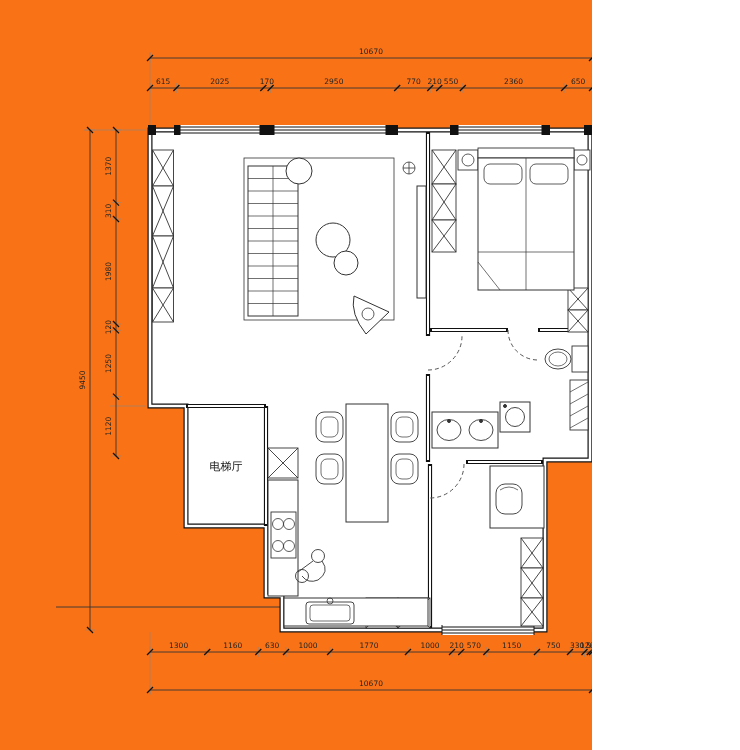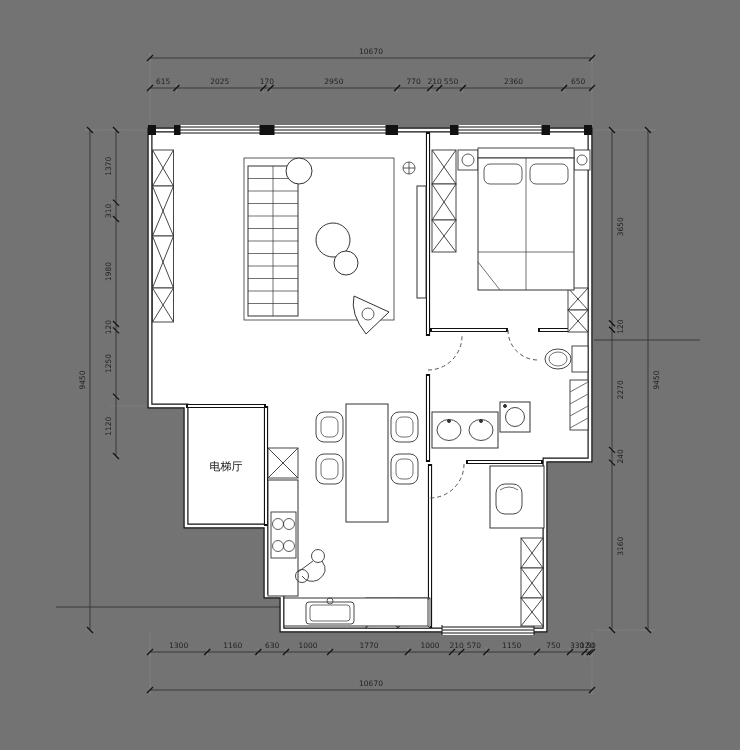--- a/index.html
+++ b/index.html
@@ -1,16 +1,16 @@
 <!DOCTYPE html>
 <html><head>
 <meta charset="utf-8">
 <style>
   html,body{margin:0;padding:0;background:#ffffff;}
-  .canvas{width:740px;height:750px;position:relative;background:#737373;overflow:hidden;
+  .canvas{width:592px;height:750px;position:relative;background:#f97316;overflow:hidden;
           font-family:"DejaVu Sans",sans-serif;}
   svg text{font-family:"DejaVu Sans",sans-serif;}
 </style>
 </head>
 <body>
 
 <div class="canvas">
 <svg width="740" height="750" viewBox="0 0 740 750">
 
   <g stroke="#888" stroke-width="0.6">

